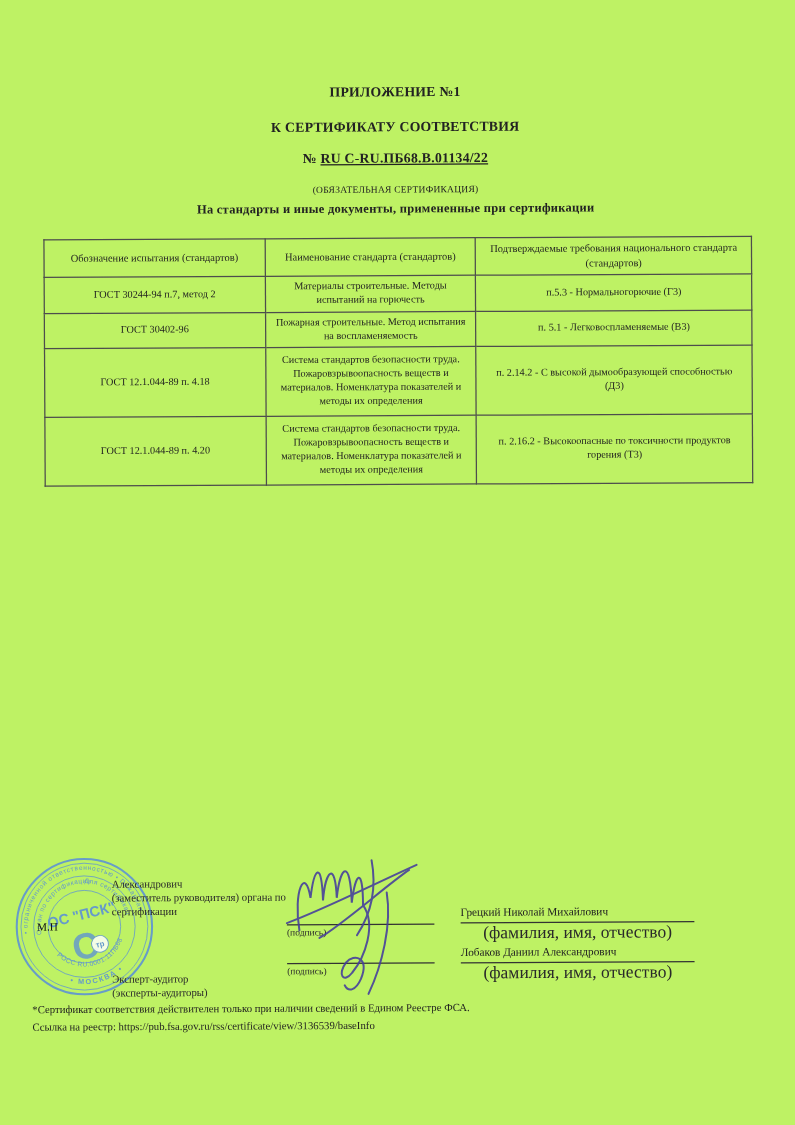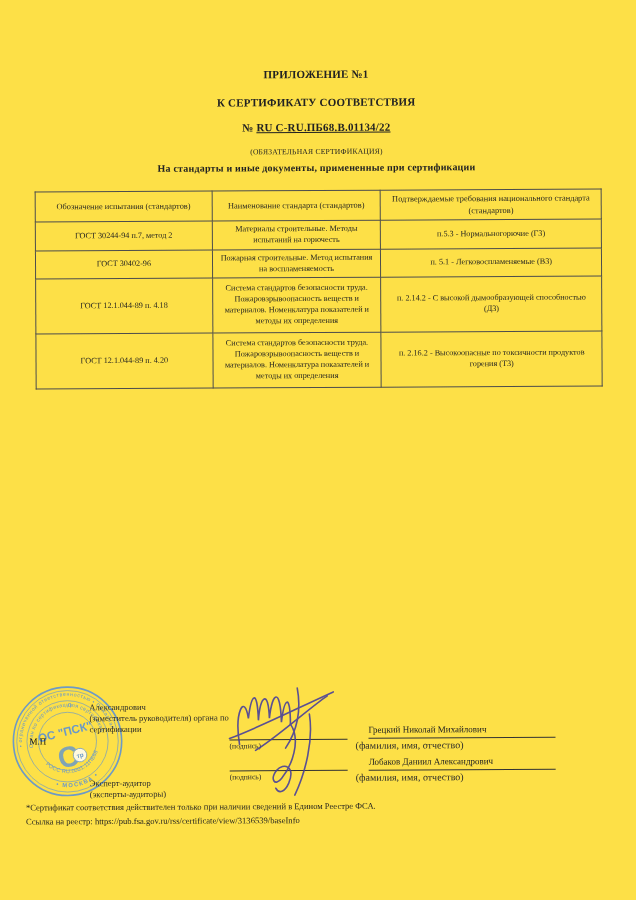--- a/index.html
+++ b/index.html
@@ -1,17 +1,17 @@
 <!DOCTYPE html>
 <html><head>
 <meta charset="utf-8">
 <style>
   html,body { margin:0; padding:0; background:#ffffff; }
   .page {
-    position:relative; width:636px; height:900px; background:#fde047;
+    position:relative; width:636px; height:900px; background:#bef264;
     font-family:"Liberation Serif","DejaVu Serif",serif; color:#222;
     overflow:hidden;
   }
   .tilt { position:absolute; inset:0; transform:rotate(-0.3deg); }
 
   
   .hline { position:absolute; left:0; width:100%; text-align:center; letter-spacing:.2px; }
   .h-appendix { top:68px;  font-size:11px; font-weight:bold; }
   .h-cert     { top:96px;  font-size:11px; font-weight:bold; }
   .h-num      { top:121px; font-size:11px; font-weight:bold; }
@@ -40,21 +40,21 @@
 
   .sig-line  { left:228px; width:118px; border-top:1px solid #333; height:0; }
   .sl1 { top:739px; } .sl2 { top:770px; }
   .sig-cap   { left:228px; width:118px; text-align:left; font-size:7.6px; color:#2a2a2a; }
   .sc1 { top:741px; } .sc2 { top:772px; }
 
   .name      { left:367px; width:187px; text-align:left; font-size:9px; color:#222; }
   .n1 { top:725px; } .n2 { top:757px; }
   .name-line { left:367px; width:187px; border-top:1px solid #333; height:0; }
   .nl1 { top:738px; } .nl2 { top:770px; }
-  .name-cap  { left:354px; width:187px; text-align:left; font-size:10px; color:#2a2a2a; }
+  .name-cap  { left:367px; width:187px; text-align:center; font-size:14px; color:#2a2a2a; }
   .nc1 { top:740px; } .nc2 { top:772px; }
 
   .stamp-svg { left:8px; top:682px; }
   .ink-svg   { left:220px; top:682px; }
 
   
   .footer-note { left:24px; top:801px; width:560px; font-size:8.6px; color:#1f1f1f; }
   .footer-link { left:24px; top:815px; width:560px; font-size:8.6px; color:#1f1f1f; }
 </style>
 </head>

